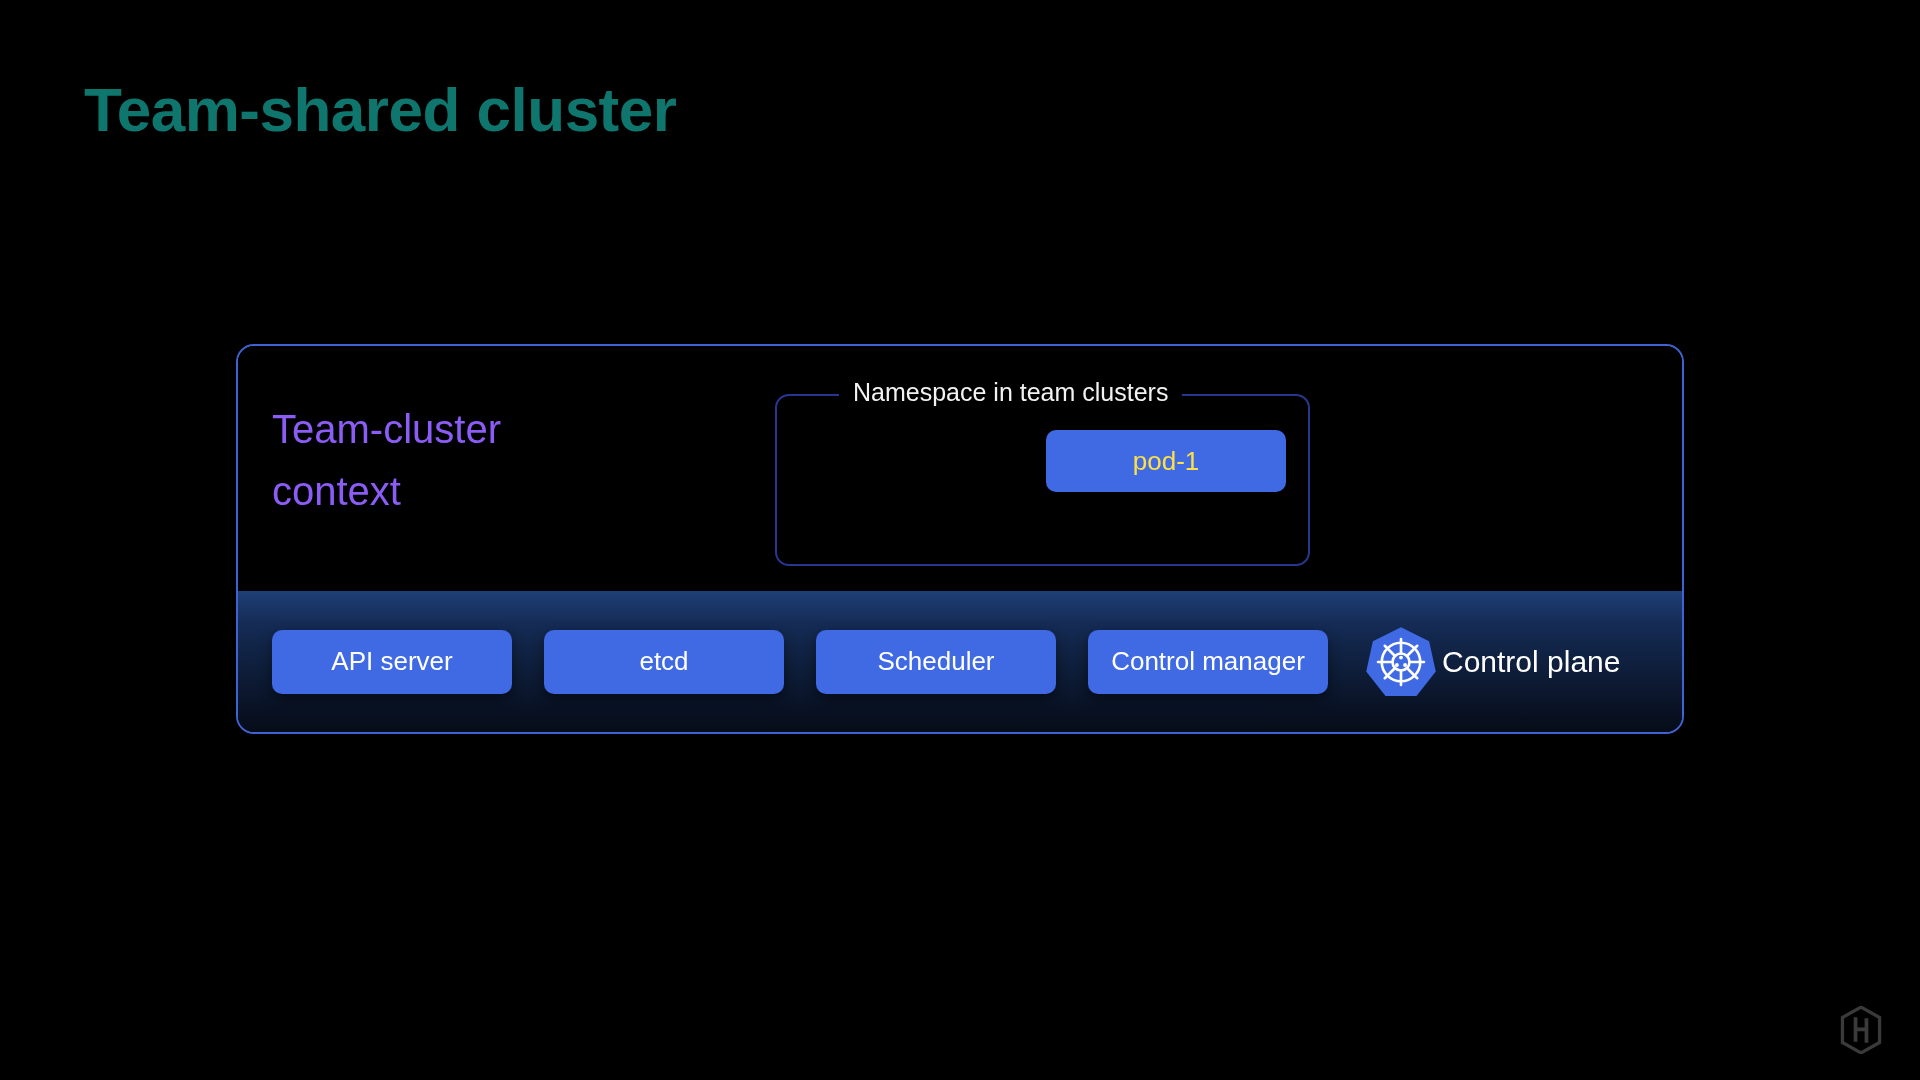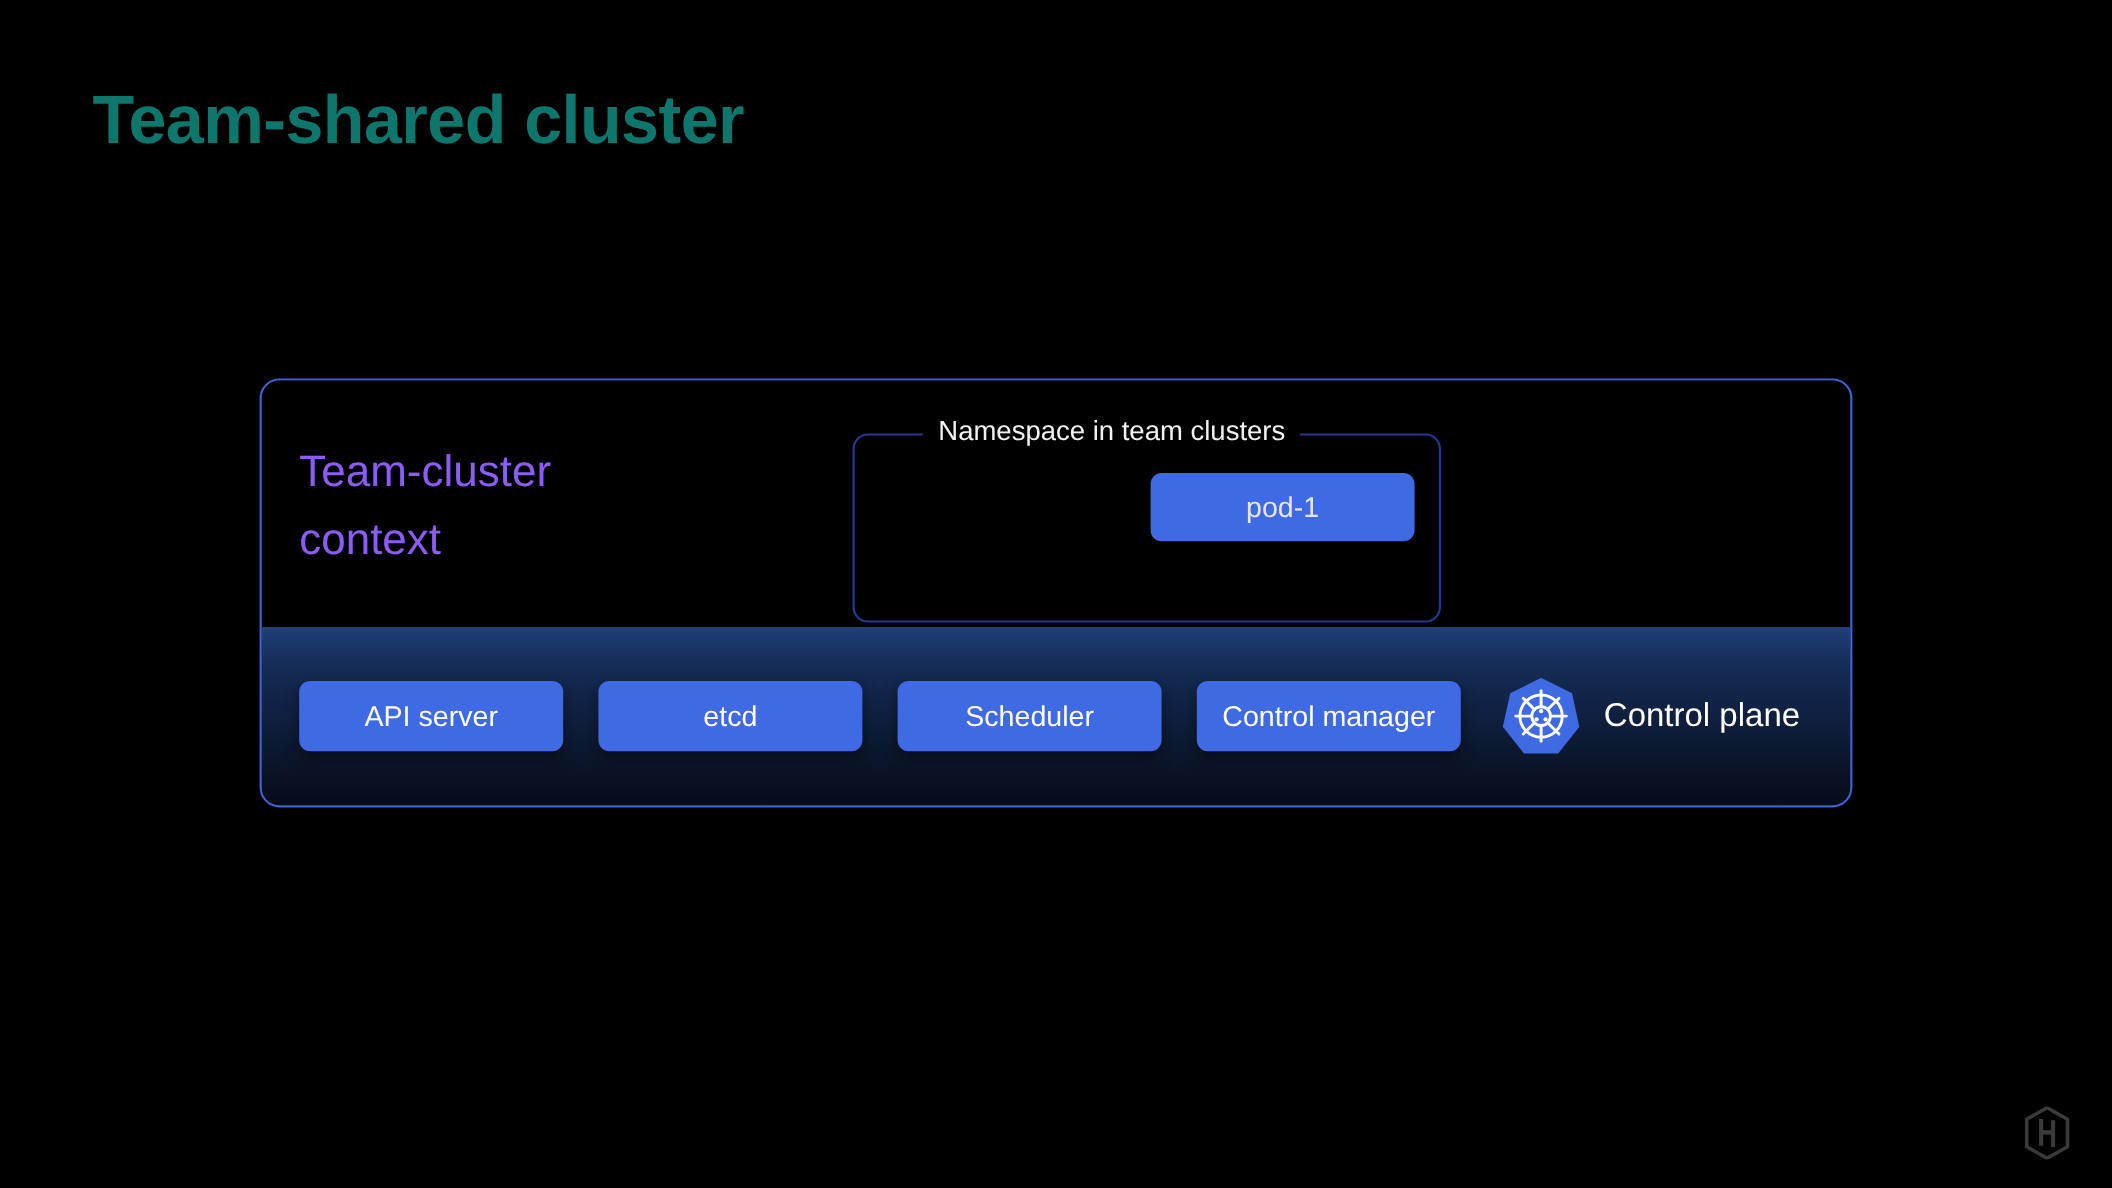--- a/index.html
+++ b/index.html
@@ -89,42 +89,42 @@
     right: 22px;
     top: 34px;
     display: flex;
     gap: 30px;
     align-items: center;
   }
 
   
   .chip {
     background: #3f6ae3;
-    color: #e5e5e5;
+    color: #fde047;
     border-radius: 10px;
     display: flex;
     align-items: center;
     justify-content: center;
     font-size: 26px;
     font-weight: 400;
     height: 62px;
     padding: 0 14px;
     white-space: nowrap;
   }
 
   .chip-pod { width: 240px; }
   .chip-cr  { width: 240px; }
 
   
   .control-plane-band {
     position: absolute;
     left: 0;
     bottom: 0;
     width: 100%;
-    height: 162px;
+    height: 141px;
     background: linear-gradient(180deg, #1f3f78 0%, #152c56 22%, #0d1b35 62%, #060c18 100%);
     display: flex;
     align-items: center;
     padding-left: 34px;
     gap: 32px;
   }
 
   .cp-chip {
     width: 240px;
     height: 64px;
@@ -135,21 +135,21 @@
     align-items: center;
     justify-content: center;
     font-size: 26px;
     white-space: nowrap;
     box-shadow: 0 6px 14px rgba(0,0,0,0.45);
   }
 
   .cp-legend {
     display: flex;
     align-items: center;
-    gap: 20px;
+    gap: 4px;
     margin-left: 4px;
   }
 
   .k8s-logo { width: 74px; height: 74px; display: block; }
 
   .cp-legend-text {
     font-size: 30px;
     color: #ffffff;
     white-space: nowrap;
   }

